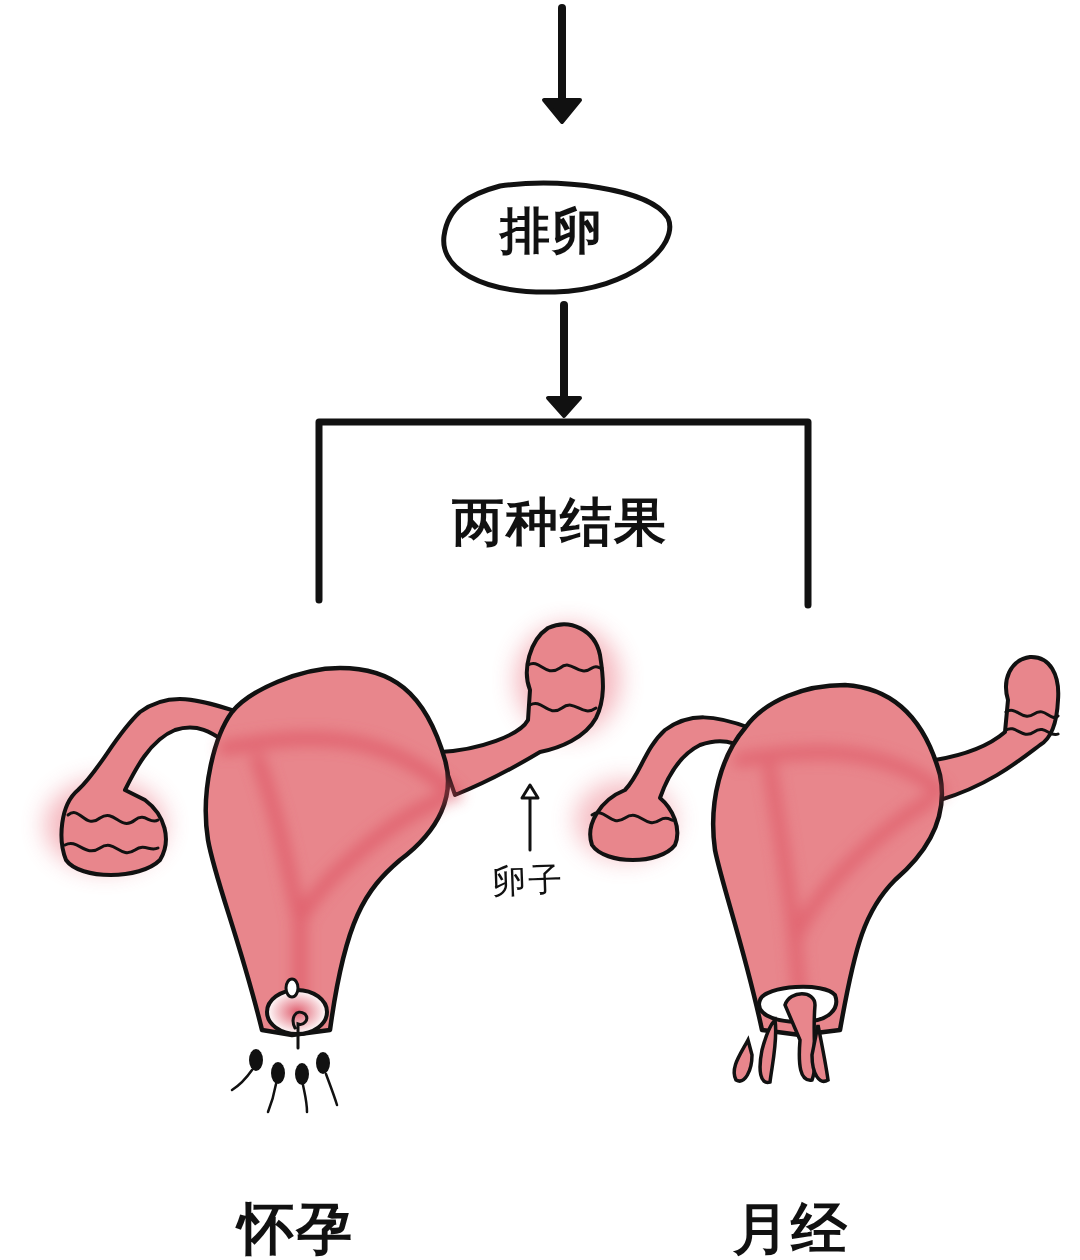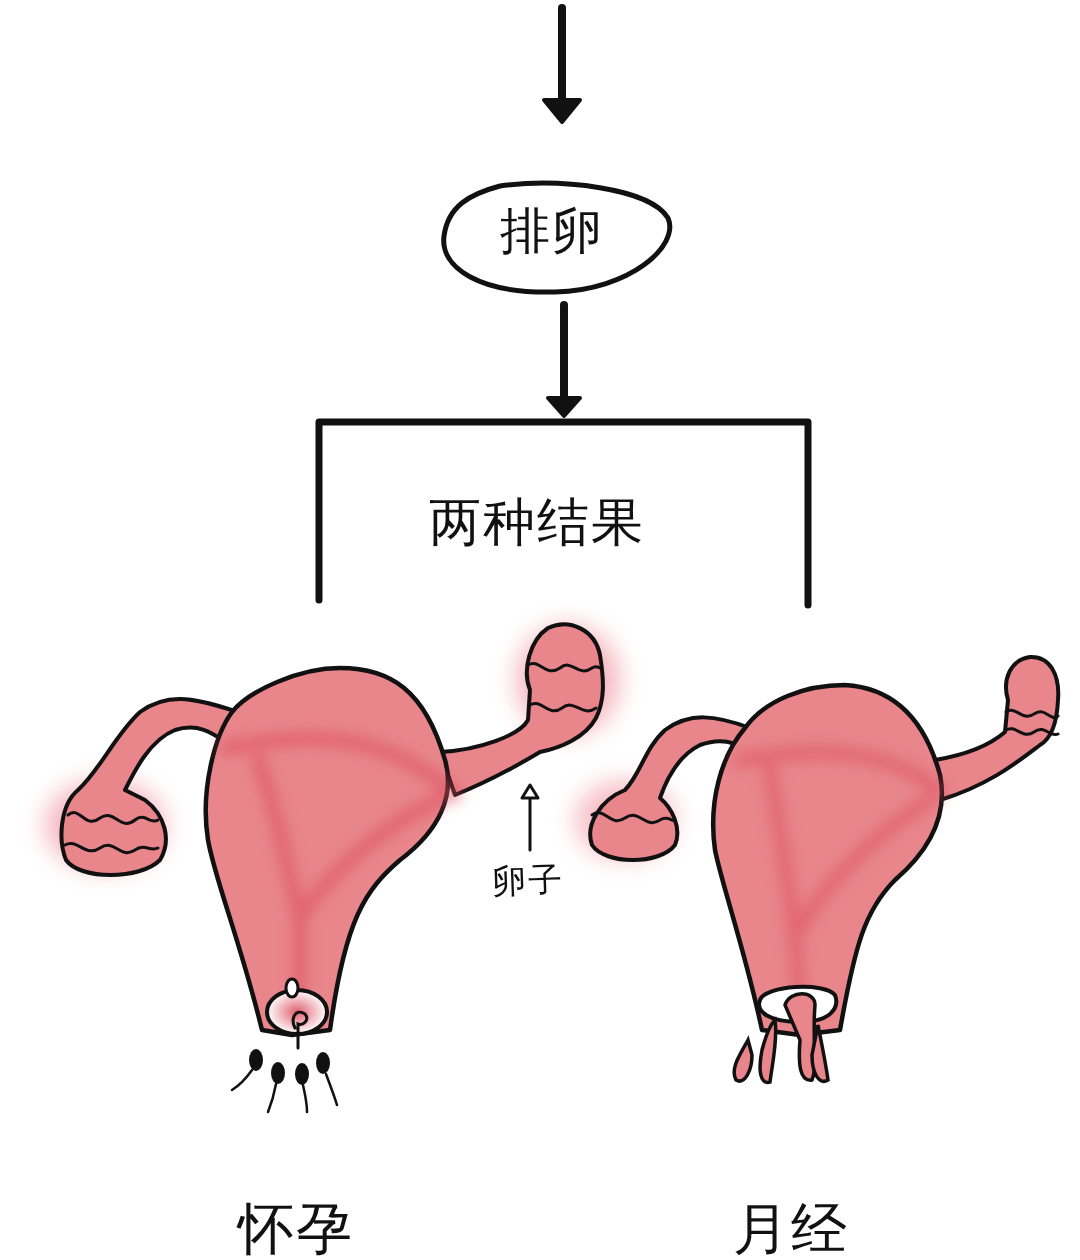--- a/index.html
+++ b/index.html
@@ -1,19 +1,19 @@
 <!DOCTYPE html>
 <html><head>
 <meta charset="utf-8">
 <style>
   html,body{margin:0;padding:0;background:#ffffff;}
   body{width:1080px;height:1260px;position:relative;overflow:hidden;font-family:"DejaVu Sans","Liberation Sans",sans-serif;}
-  .label{position:absolute;font-weight:normal;color:#111;letter-spacing:2px;white-space:nowrap;}
+  .label{position:absolute;font-weight:bold;color:#111;letter-spacing:2px;white-space:nowrap;}
   #node-ovulation-text{left:500px;top:198px;font-size:50px;}
-  #node-outcomes-text{left:429px;top:488px;font-size:52px;}
+  #node-outcomes-text{left:452px;top:488px;font-size:52px;}
   #label-pregnancy{left:238px;top:1192px;font-size:56px;}
   #label-menstruation{left:733px;top:1192px;font-size:56px;}
   #label-egg{left:492px;top:858px;font-size:34px;font-family:"DejaVu Sans",sans-serif;font-weight:normal;color:#111;transform:rotate(-2deg);}
   svg{position:absolute;left:0;top:0;}
 </style>
 </head>
 <body>
 
 <svg width="1080" height="1260" viewBox="0 0 1080 1260">
   <defs>

